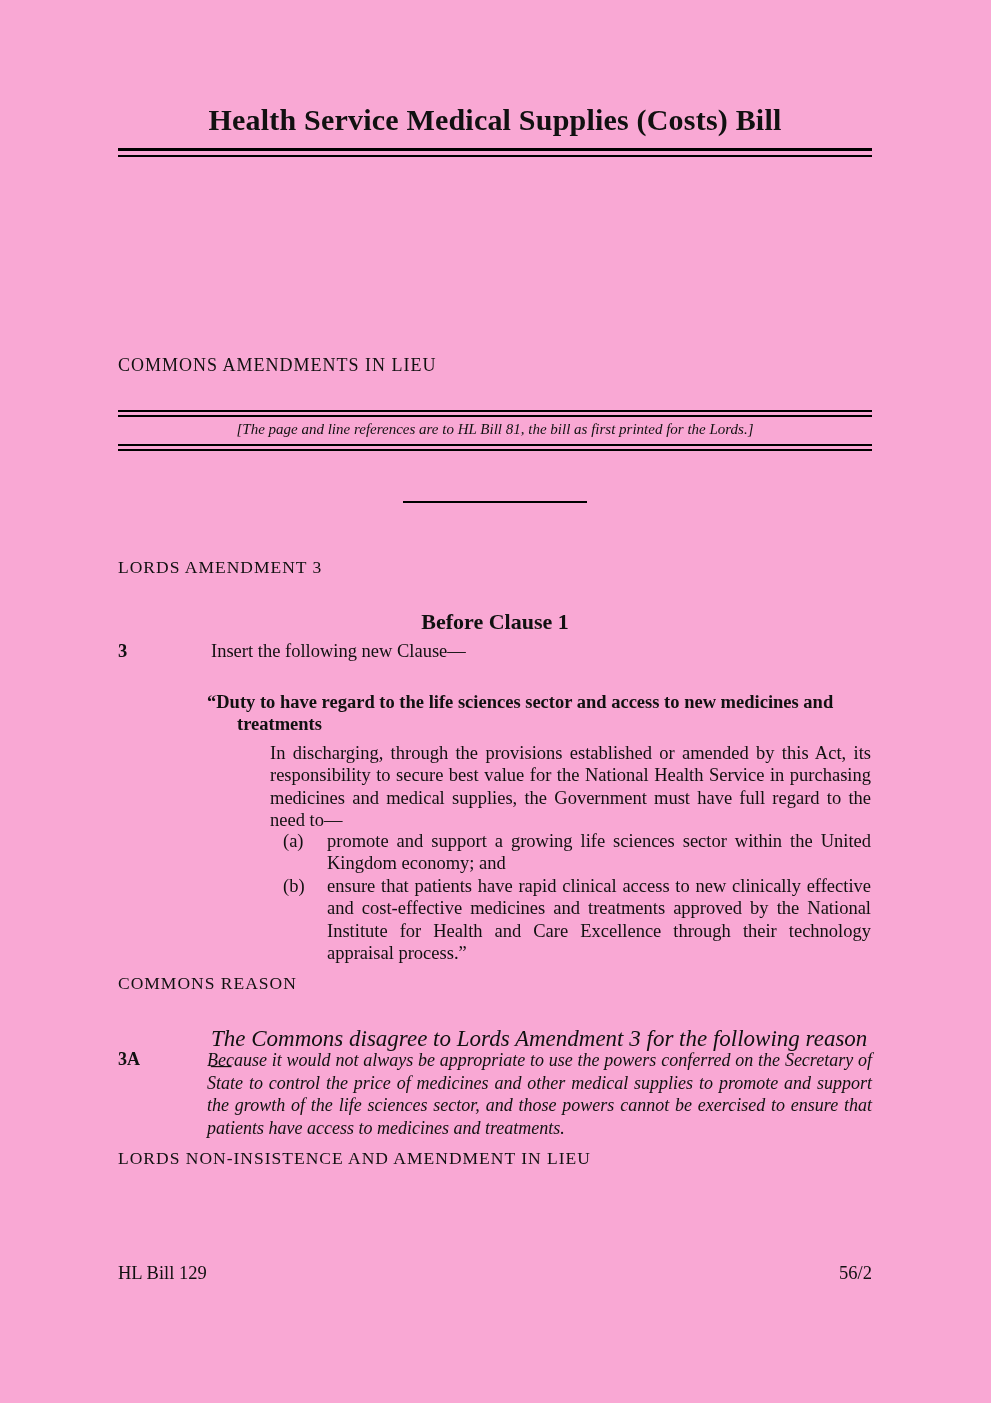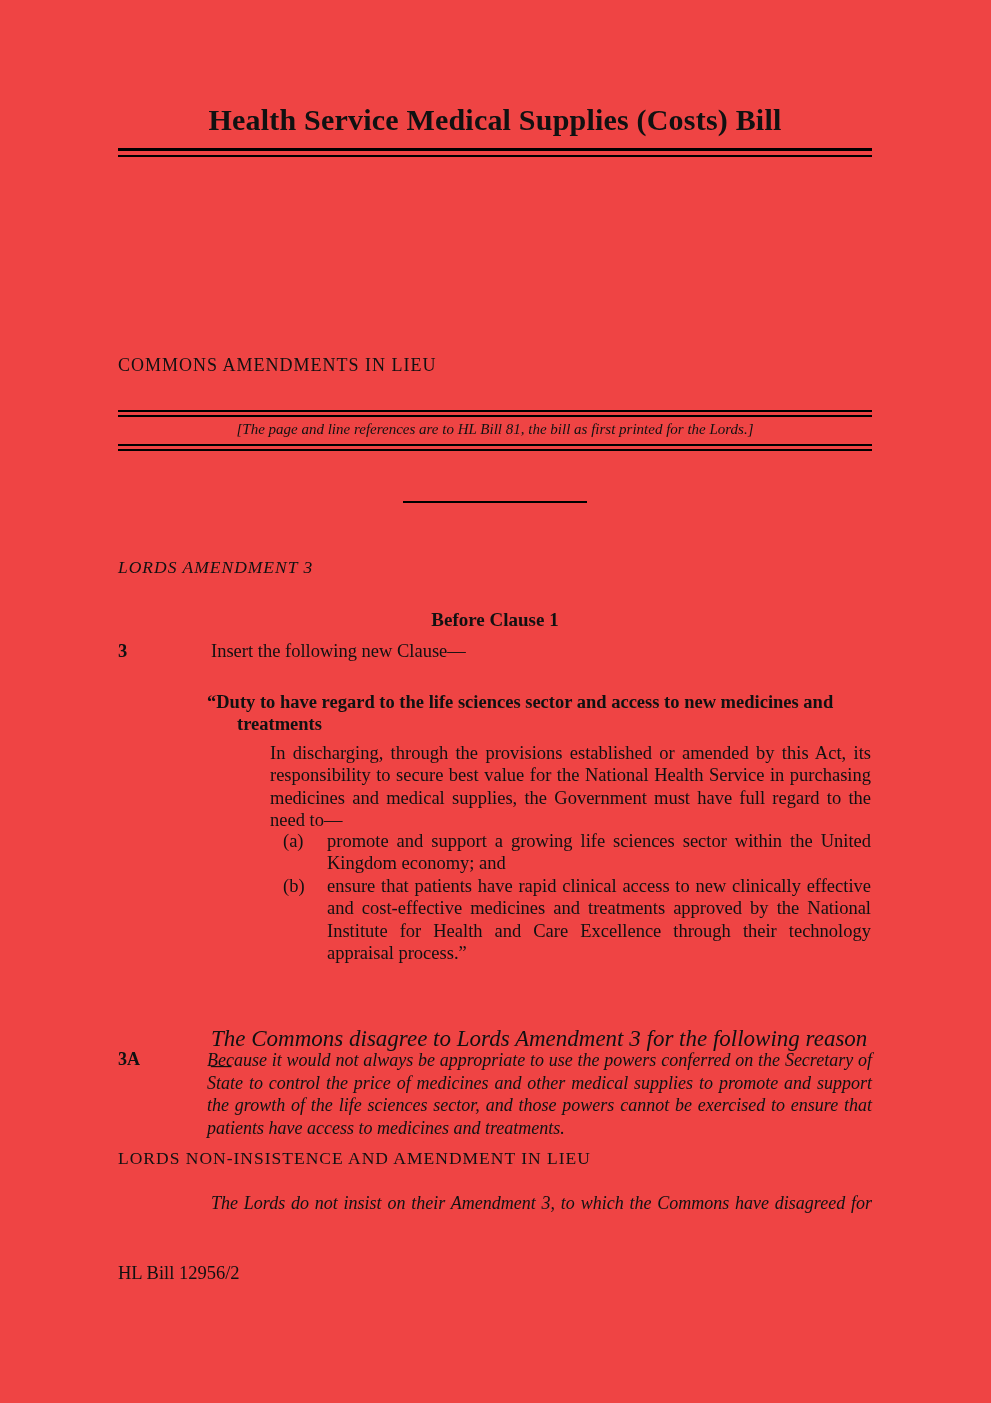--- a/index.html
+++ b/index.html
@@ -1,20 +1,20 @@
 <!DOCTYPE html>
 <html><head>
 <meta charset="utf-8">
 <style>
   html, body { margin: 0; padding: 0; background: #ffffff; }
   .page {
     position: relative;
     width: 991px;
     height: 1403px;
-    background: #ef4444;
+    background: #f9a8d4;
     font-family: "Liberation Serif", serif;
     color: #111111;
     overflow: hidden;
   }
   .abs { position: absolute; }
 
   .title {
     left: 118px; width: 754px; top: 103px;
     margin: 0;
     text-align: center;
@@ -50,26 +50,26 @@
     text-align: center;
     font-style: italic;
     font-size: 15px;
   }
 
   .short-rule {
     top: 501px; left: 403px; width: 184px;
     border-top: 2px solid #000;
   }
 
-  .lords-amendment { left: 118px; width: 754px; top: 557px; font-style: italic; }
+  .lords-amendment { left: 118px; width: 754px; top: 557px; }
   .before-clause {
     left: 118px; width: 754px; top: 609px;
     text-align: center;
     font-weight: 700;
-    font-size: 19px;
+    font-size: 22px;
   }
 
   .amendment-line { left: 118px; width: 754px; top: 641px; font-size: 18.5px; }
   .num {
     position: absolute; left: 0; top: 0;
     font-weight: 700;
     font-style: normal;
   }
   .amendment-line .instruction { display: block; margin-left: 93px; }
 
@@ -123,21 +123,21 @@
     left: 211px; width: 661px; top: 1193px;
     font-style: italic;
     font-size: 18px;
     text-align: justify;
     text-align-last: justify;
   }
 
   .footer {
     left: 118px; width: 754px; top: 1263px;
     display: flex;
-    justify-content: flex-start;
+    justify-content: space-between;
     font-size: 18.5px;
   }
 </style>
 </head>
 <body>
 
 <div class="page">
 
   <h1 class="abs title">Health Service Medical Supplies (Costs) Bill</h1>
   <div class="abs rule-title"></div>
@@ -165,30 +165,30 @@
 
   <div class="abs clause-items">
     <div class="item">
       <span class="marker">(a)</span><span>promote and support a growing life sciences sector within the United Kingdom economy; and</span>
     </div>
     <div class="item">
       <span class="marker">(b)</span><span>ensure that patients have rapid clinical access to new clinically effective and cost-effective medicines and treatments approved by the National Institute for Health and Care Excellence through their technology appraisal process.”</span>
     </div>
   </div>
 
+  <div class="abs caps-heading commons-reason">COMMONS REASON</div>
 
   <div class="abs reason-intro">The Commons disagree to Lords Amendment 3 for the following reason—</div>
 
   <div class="abs reason-block">
     <span class="num">3A</span>
     <div class="reason-text">Because it would not always be appropriate to use the powers conferred on the Secretary of State to control the price of medicines and other medical supplies to promote and support the growth of the life sciences sector, and those powers cannot be exercised to ensure that patients have access to medicines and treatments.</div>
   </div>
 
   <div class="abs caps-heading non-insistence">LORDS NON-INSISTENCE AND AMENDMENT IN LIEU</div>
 
-  <div class="abs lords-text">The Lords do not insist on their Amendment 3, to which the Commons have disagreed for</div>
 
   <div class="abs footer">
     <span>HL Bill 129</span>
     <span>56/2</span>
   </div>
 
 </div>
 
 </body></html>

